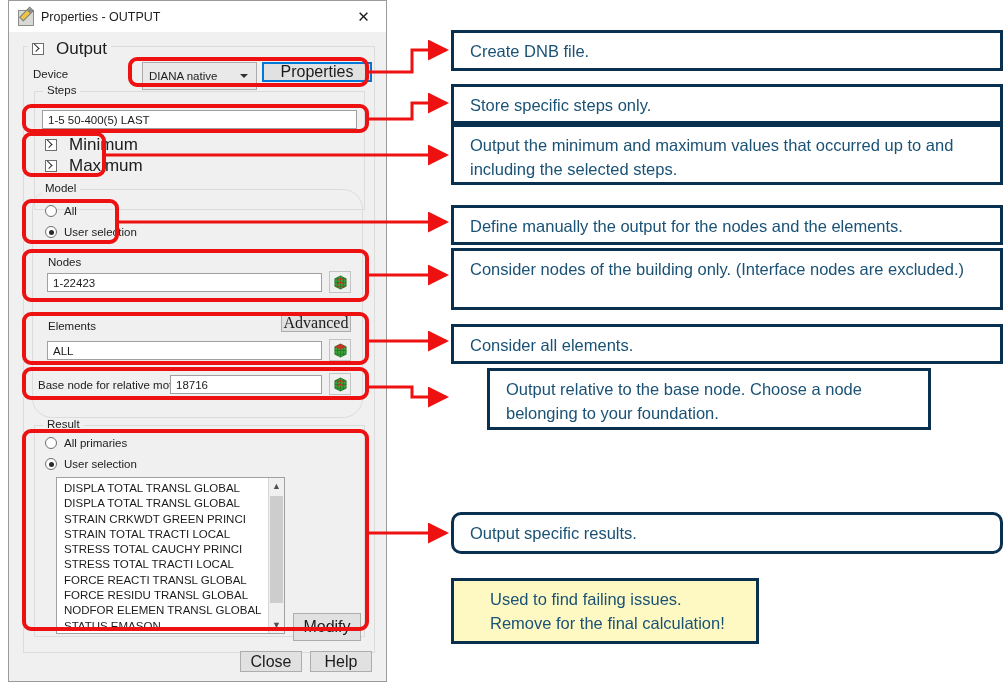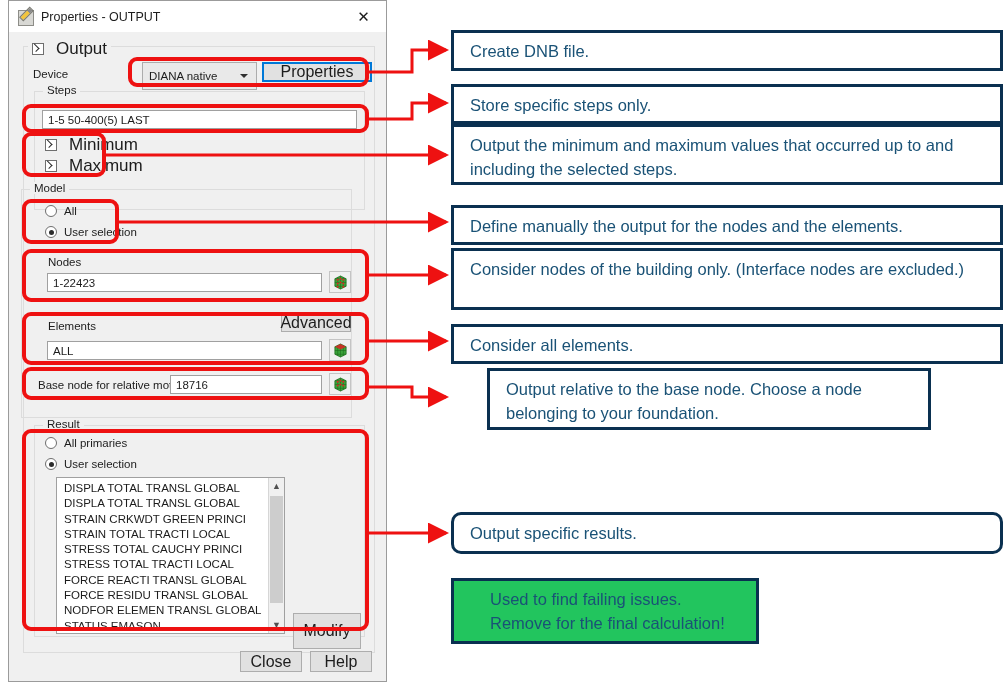--- a/index.html
+++ b/index.html
@@ -161,21 +161,21 @@
   .conn{position:absolute;pointer-events:none;}
 
   
   .note{
     position:absolute;box-sizing:border-box;
     border:3px solid #0a3050;background:#ffffff;
     color:#1a5276;font-size:16.5px;line-height:24px;
     padding:6px 0 6px 16px;
     font-family:"Liberation Sans", sans-serif;
   }
-  .note.fill{background:#22c55e;padding-left:36px;}
+  .note.fill{background:#fef9c3;padding-left:36px;}
 </style>
 </head>
 <body>
 
 <div class="root">
 
   <div class="dialog">
 
     <div class="titlebar">
       <span class="title-icon">
@@ -214,21 +214,21 @@
       </div>
       <div class="cb" style="left:36px;top:103px;">
         <span class="box checked"></span>
         <span>Minimum</span>
       </div>
       <div class="cb" style="left:36px;top:124px;">
         <span class="box checked"></span>
         <span>Maximum</span>
       </div>
 
-      <div class="group" style="left:12px;top:157px;width:331px;height:229px;">
+      <div class="group" style="left:23px;top:157px;width:331px;height:229px;border-radius:20px;">
         <span class="glabel">Model</span>
       </div>
       <div class="rb" style="left:36px;top:173px;">
         <span class="circ"></span>
         <span>All</span>
       </div>
       <div class="rb" style="left:36px;top:194px;">
         <span class="circ sel"></span>
         <span>User selection</span>
       </div>
@@ -246,21 +246,21 @@
           <circle cx="11" cy="5" r="1.1" fill="#e02424"></circle>
             <circle cx="5" cy="9" r="1.1" fill="#e02424"></circle>
           <circle cx="8" cy="8" r="1.1" fill="#e02424"></circle>
             <circle cx="11" cy="9" r="1.1" fill="#e02424"></circle>
           <circle cx="5" cy="12.5" r="1.1" fill="#e02424"></circle>
             <circle cx="11" cy="12.5" r="1.1" fill="#e02424"></circle>
         </svg>
       </div>
 
       <div class="lbl" style="left:39px;top:288px;">Elements</div>
-      <div class="btn" style="left:272px;top:281px;width:70px;height:19px;">
+      <div class="btn" style="left:272px;top:281px;width:70px;height:19px;font-family:Liberation Serif, serif;">
         <span>Advanced</span>
       </div>
       <div class="tinput" style="left:38px;top:309px;width:275px;height:19px;">
         <span>ALL</span>
       </div>
       <div class="meshbtn" style="left:320px;top:307px;width:22px;height:22px;">
         <svg class="meshicon" viewBox="0 0 16 16">
           <polygon points="2,4 8,1 14,4 14,12 8,15 2,12" fill="#3aa33a" stroke="#1d6b1d" stroke-width="0.8"></polygon>
           <path d="M2,4 L14,4 M2,8 L14,8 M2,12 L14,12 M5,2.5 L5,13.5 M8,1 L8,15 M11,2.5 L11,13.5" stroke="#1d6b1d" stroke-width="0.6" fill="none"></path>
           <polygon points="2,4 8,1 14,4 8,7" fill="#e02424" opacity="0.85"></polygon>
@@ -309,21 +309,21 @@
             <div>NODFOR ELEMEN TRANSL GLOBAL</div>
             <div>STATUS EMASON</div>
           </div>
         <div class="sbar">
           <div class="ar up">▲</div>
           <div class="thumb"></div>
           <div class="ar dn">▼</div>
         </div>
       </div>
 
-      <div class="btn" style="left:284px;top:581px;width:68px;height:36px;">
+      <div class="btn" style="left:284px;top:581px;width:68px;height:28px;">
         <span>Modify</span>
       </div>
 
       <div class="btn" style="left:231px;top:619px;width:62px;height:21px;">
         <span>Close</span>
       </div>
       <div class="btn" style="left:301px;top:619px;width:62px;height:21px;">
         <span>Help</span>
       </div>
 

